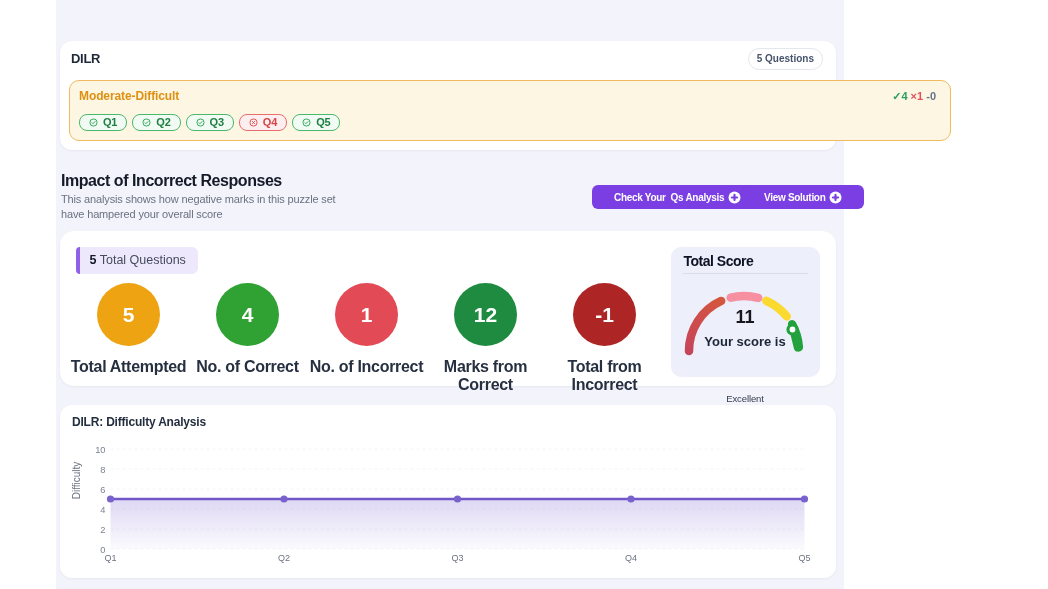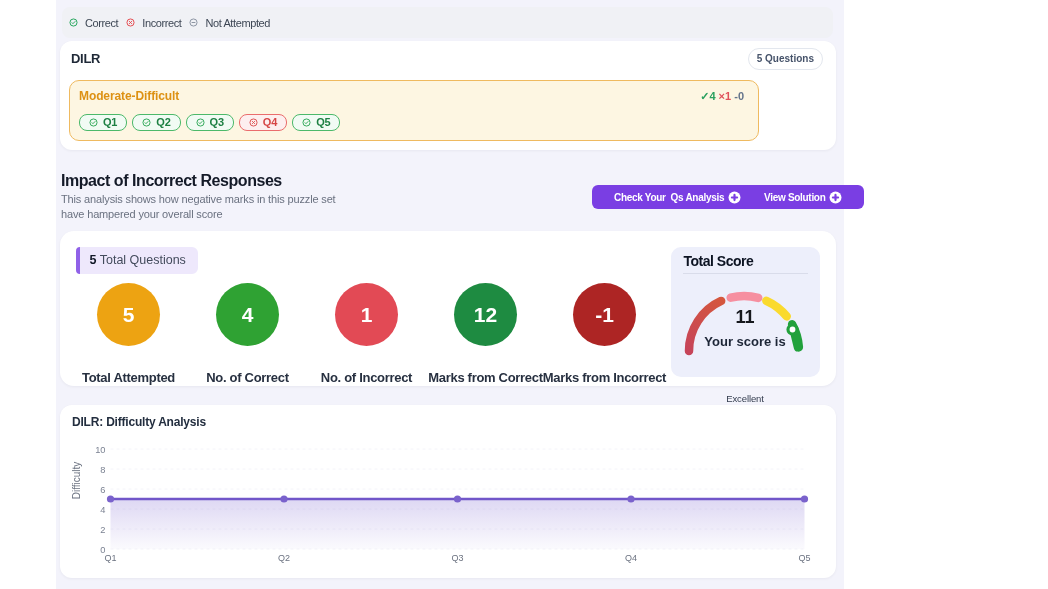--- a/index.html
+++ b/index.html
@@ -9,74 +9,54 @@
   .card { position:absolute; background:#fff; border-radius:12px; box-shadow:0 1px 3px rgba(16,24,40,.05); }
 
   
   .legend { left:6px; top:7px; width:771px; height:31px; background:#f0f1f5; border-radius:8px; display:flex; align-items:center; padding-left:7px; }
   .legend .item { display:flex; align-items:center; gap:7px; margin-right:8px; font-size:11px; font-weight:500; letter-spacing:-0.4px; color:#3d4654; }
 
   
   .dilr { left:4px; top:41px; width:776px; height:109px; }
   .dilr h3 { position:absolute; left:11px; top:10px; font-size:13px; font-weight:700; letter-spacing:-0.3px; color:#1f2937; }
   .qpill-count { position:absolute; right:13px; top:7px; height:22px; line-height:20px; padding:0 8px; border:1px solid #e3e7ee; border-radius:999px; background:#fff; font-size:10px; font-weight:700; color:#46536a; }
-  .ybox { position:absolute; left:9px; top:39px; width:690px; height:61px; background:#fdf6e2; border:1px solid #efba60; border-radius:10px; }
+  .ybox { position:absolute; left:9px; top:39px; width:882px; height:61px; background:#fdf6e2; border:1px solid #efba60; border-radius:10px; }
   .ybox .mtitle { position:absolute; left:9px; top:8px; font-size:12px; font-weight:700; letter-spacing:-0.1px; color:#dd9113; }
   .ybox .stats { position:absolute; right:14px; top:9px; font-size:11px; font-weight:700; }
   .qrow { position:absolute; left:9px; top:32.5px; display:flex; gap:5px; }
   .qpill { display:inline-flex; align-items:center; gap:5px; height:17.5px; padding:0 9px; border-radius:8px; font-size:11px; font-weight:700; letter-spacing:-0.2px; }
   .qpill.g { background:#f1fbf4; border:1px solid #4cb96a; color:#1d8043; }
   .qpill.r { background:#fdefef; border:1px solid #ea6d6d; color:#d64545; }
 
   
   .h2 { left:5px; top:172px; font-size:16px; font-weight:700; letter-spacing:-0.45px; color:#141a28; }
   .sub { left:5px; top:192px; font-size:11px; letter-spacing:-0.15px; color:#6a7180; line-height:15px; }
   .btn { position:absolute; top:185px; height:24px; display:inline-flex; align-items:center; gap:4px; padding:0 22px; background:#7a3ee3; border-radius:6px; color:#fff; font-size:10px; font-weight:700; letter-spacing:-0.3px; white-space:nowrap; }
 
   
   .impact { left:4px; top:231px; width:776px; height:155px; border-radius:14px; }
   .tq { position:absolute; left:15.5px; top:16px; height:27px; line-height:27px; background:#eee8fc; border-left:4px solid #9061e8; border-radius:4px 6px 6px 4px; padding:0 12px 0 10px; font-size:12.5px; color:#434b5c; }
   .tq b { color:#111827; font-weight:700; }
   .grp { position:absolute; top:52px; width:130px; text-align:center; }
   .circ { width:63px; height:63px; border-radius:50%; margin:0 auto; line-height:63px; text-align:center; color:#fff; font-size:21px; font-weight:800; }
-  .grp .lbl { margin-top:24px; font-size:13px; font-weight:700; letter-spacing:-0.3px; color:#273040; }
+  .grp .lbl { margin-top:12px; font-size:16px; font-weight:700; letter-spacing:-0.3px; color:#273040; }
   .tscore { position:absolute; left:610.5px; top:16px; width:149px; height:130px; background:#edeffb; border-radius:10px; }
   .tscore .tt { position:absolute; left:13px; top:6px; font-size:14px; font-weight:800; letter-spacing:-0.5px; color:#0c1322; }
   .tscore .sep { position:absolute; left:12px; right:12px; top:26px; height:1px; background:#d9dcea; }
   .gtxt { position:absolute; width:100%; text-align:center; }
 
   
   .chart { left:4px; top:405px; width:776px; height:173px; }
   .chart .tt { position:absolute; left:12px; top:10px; font-size:12px; font-weight:700; letter-spacing:-0.2px; color:#232e3f; }
   .ylab { position:absolute; left:-12px; top:70px; width:56px; text-align:center; transform:rotate(-90deg); font-size:10px; color:#6b7280; }
 </style>
 </head>
 <body>
 <div class="wrap">
 
-  <div class="abs legend">
-    <span class="item">
-      <svg width="9" height="9" viewBox="0 0 24 24" fill="none">
-          <circle cx="12" cy="12" r="9.5" stroke="#23a55a" stroke-width="2.6"></circle>
-          <path d="M8 12.5l2.6 2.6L16 9.5" stroke="#23a55a" stroke-width="2.6" stroke-linecap="round" stroke-linejoin="round"></path>
-        </svg>
-      Correct</span>
-    <span class="item">
-      <svg width="9" height="9" viewBox="0 0 24 24" fill="none">
-          <circle cx="12" cy="12" r="9.5" stroke="#e5484d" stroke-width="2.6"></circle>
-          <path d="M9 9l6 6M15 9l-6 6" stroke="#e5484d" stroke-width="2.6" stroke-linecap="round"></path>
-        </svg>
-      Incorrect</span>
-    <span class="item">
-      <svg width="9" height="9" viewBox="0 0 24 24" fill="none">
-          <circle cx="12" cy="12" r="9.5" stroke="#8b93a1" stroke-width="2.6"></circle>
-          <path d="M8 12h8" stroke="#8b93a1" stroke-width="2.6" stroke-linecap="round"></path>
-        </svg>
-      Not Attempted</span>
-  </div>
 
   <div class="card dilr">
     <h3>DILR</h3>
     <div class="qpill-count">5 Questions</div>
     <div class="ybox">
       <div class="mtitle">Moderate-Difficult</div>
       <div class="stats"><span style="color:#2aa05f">✓4</span> <span style="color:#e0515a">×1</span> <span style="color:#64748b">-0</span></div>
       <div class="qrow">
         <span class="qpill g"><svg width="9" height="9" viewBox="0 0 24 24" fill="none">
               <circle cx="12" cy="12" r="9.5" stroke="#2fa858" stroke-width="2.6"></circle>
@@ -130,21 +110,21 @@
     <div class="grp" style="left:241.5px;">
         <div class="circ" style="background:#e24a55;">1</div>
         <div class="lbl">No. of Incorrect</div>
       </div>
     <div class="grp" style="left:360.5px;">
         <div class="circ" style="background:#1e8b41;">12</div>
         <div class="lbl">Marks from Correct</div>
       </div>
     <div class="grp" style="left:479.5px;">
         <div class="circ" style="background:#ad2524;">-1</div>
-        <div class="lbl">Marks from Incorrect</div>
+        <div class="lbl">Total from Incorrect</div>
       </div>
     <div class="tscore">
       <div class="tt">Total Score</div>
       <div class="sep"></div>
       <svg class="abs" style="left:0;top:36px;" width="149" height="94" viewBox="0 0 149 94" fill="none">
         <defs>
             <linearGradient id="rg" x1="18" y1="68" x2="52" y2="16" gradientUnits="userSpaceOnUse">
           <stop offset="0" stop-color="#c64459"></stop>
               <stop offset="1" stop-color="#d5573d"></stop>
             </linearGradient>

